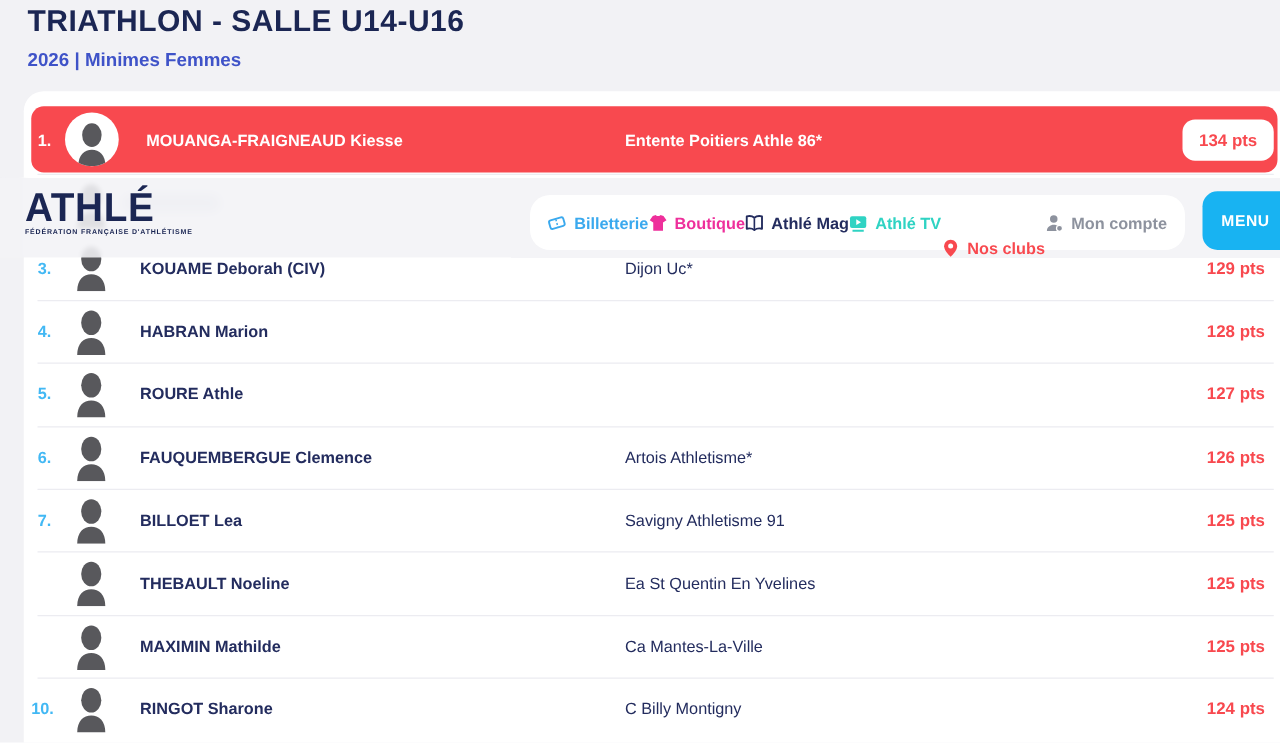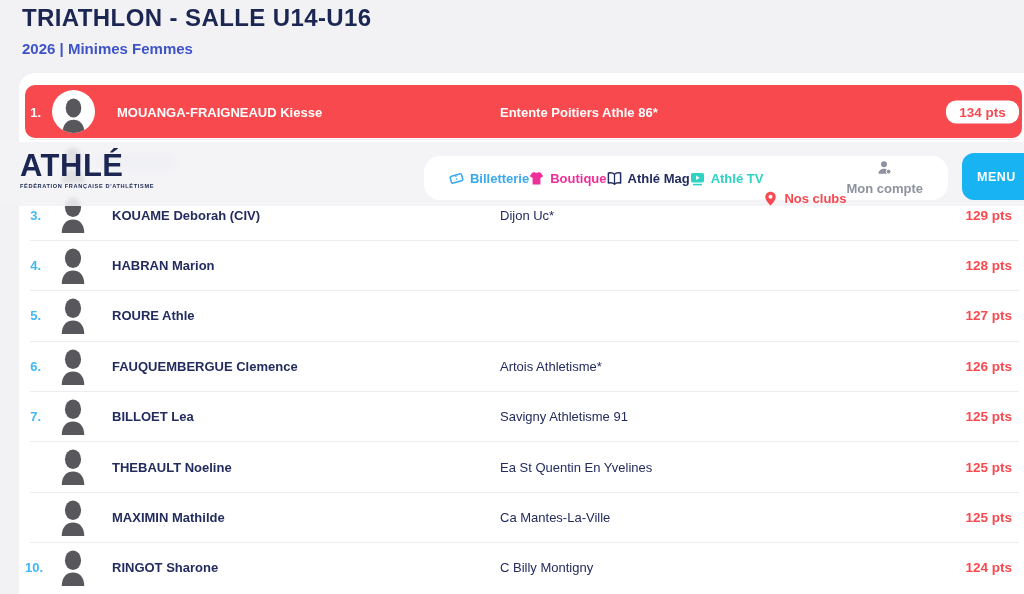--- a/index.html
+++ b/index.html
@@ -76,21 +76,21 @@
   .row--hl::before { display:none; }
   .row--hl .rank { color:#ffffff; }
   .row--hl .name { left:80px; color:#ffffff; }
   .row--hl .club { color:#ffffff; font-weight:700; }
   .row--hl .avatar {
     left:27px; top:5px; width:43px; height:43px;
     background:#ffffff; border-radius:50%; overflow:hidden;
     padding:4px 7px 0 7px;
   }
   .row--hl .pts-badge {
-    right:3px; width:73px; height:23px;
+    right:3px; width:73px; height:33px;
     background:#ffffff; border-radius:10px;
     display:flex; align-items:center; justify-content:center;
   }
   .obscured-smudge {
     position:absolute; left:72px; top:16px; width:80px; height:15px;
     background:rgba(120,128,160,0.28); border-radius:8px; filter:blur(4px);
   }
 
   
   .navbar {
@@ -298,21 +298,21 @@
     </svg>
     <span>Athlé TV</span>
   </div>
   <div class="nav-item" style="color: rgb(248, 73, 79); margin-top: 40px;">
     <svg viewBox="0 0 15 15">
       <path d="M7.5,0.8 C4.6,0.8 2.3,3.1 2.3,6 C2.3,9.9 7.5,14.4 7.5,14.4 C7.5,14.4 12.7,9.9 12.7,6 C12.7,3.1 10.4,0.8 7.5,0.8 Z" fill="currentColor"></path>
       <circle cx="7.5" cy="5.8" r="2" fill="#ffffff"></circle>
     </svg>
     <span>Nos clubs</span>
   </div>
-  <div class="nav-item" style="color: rgb(141, 146, 158); flex-direction: column;">
+  <div class="nav-item" style="color: rgb(141, 146, 158);">
     <svg viewBox="0 0 15 15">
       <circle cx="7" cy="4.2" r="3" fill="currentColor"></circle>
       <path d="M1.5,13.8 C1.5,10.6 4.3,8.8 7,8.8 C9.7,8.8 12.5,10.6 12.5,13.8 Z" fill="currentColor"></path>
       <circle cx="11.6" cy="11.6" r="2.4" fill="currentColor" stroke="#ffffff" stroke-width="1"></circle>
     </svg>
     <span>Mon compte</span>
   </div>
 </div>
 
 <div class="menu-btn">

